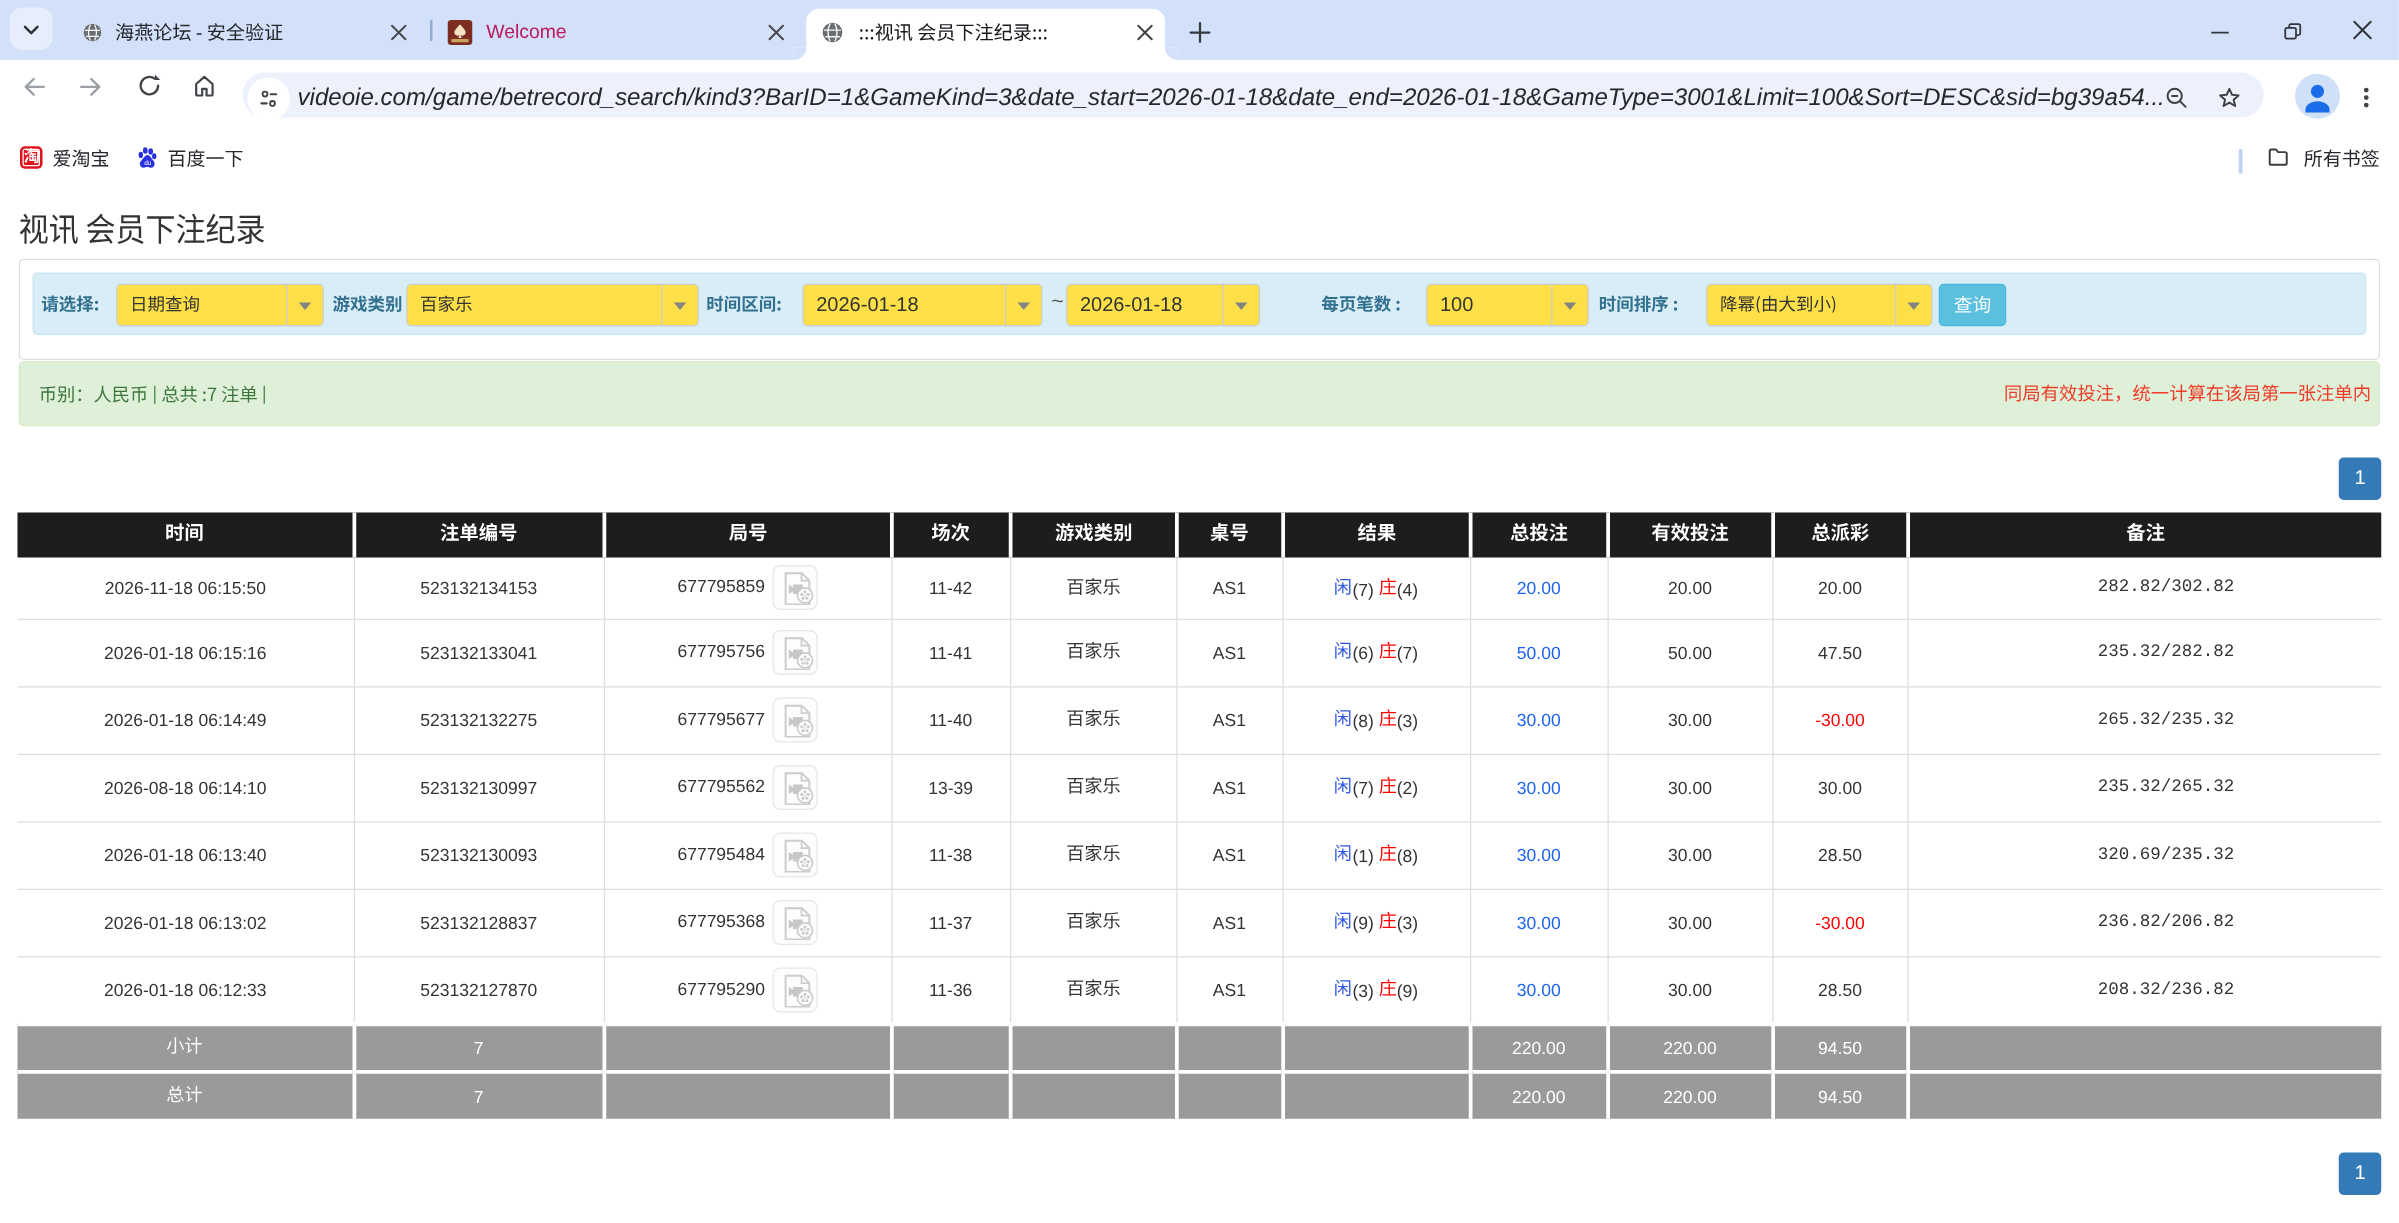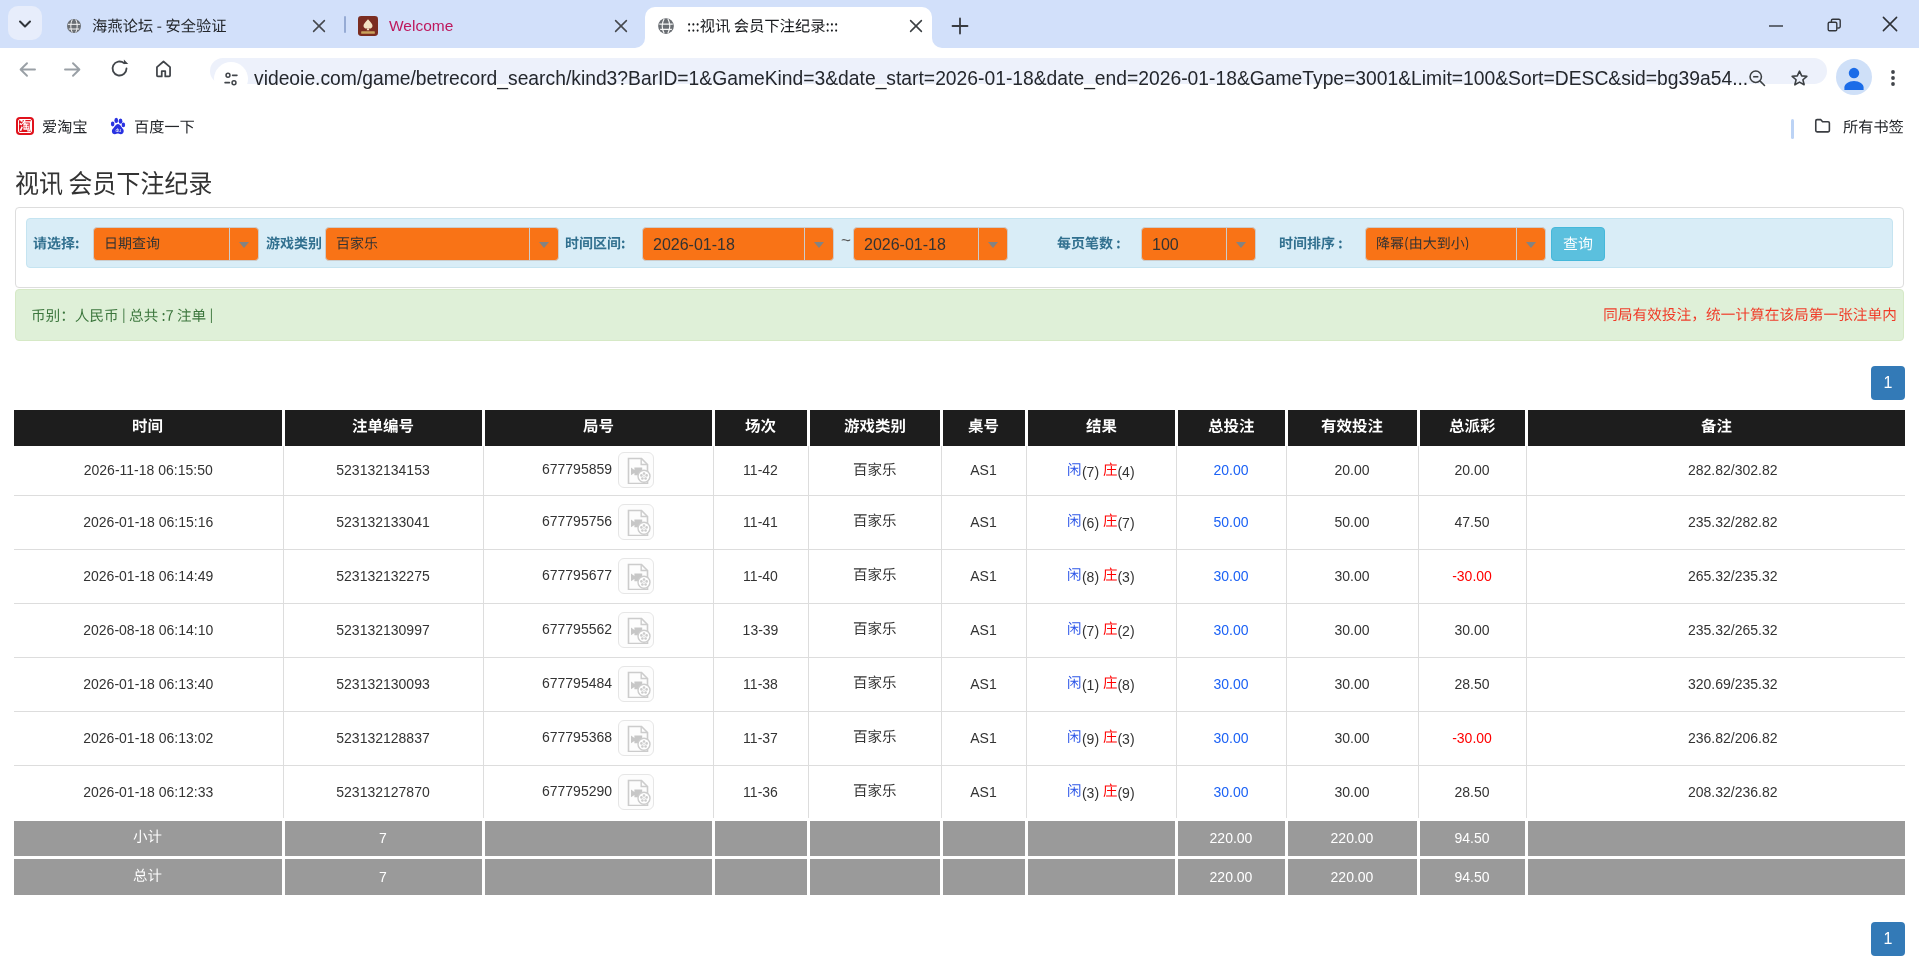--- a/index.html
+++ b/index.html
@@ -5,45 +5,45 @@
 svg { display:inline-block; }
 .abs { position:absolute; }
 
 #tabstrip { position:absolute; left:0; top:0; width:1919px; height:48px; background:#d2e0fa; }
 #chev { position:absolute; left:8px; top:6px; width:34px; height:34px; background:#e7edfb; border-radius:10px; }
 .tabtitle { position:absolute; top:18px; font-size:15.5px; color:#1f2125; white-space:nowrap; }
 #activetab { position:absolute; left:645px; top:7px; width:287px; height:41px; background:#fff; border-radius:10px 10px 0 0; }
 #tabsep { position:absolute; left:344px; top:16px; width:1.5px; height:17px; background:#96abd4; border-radius:1px; }
 
 #toolbar { position:absolute; left:0; top:48px; width:1919px; height:56px; background:#fff; }
-#omni { position:absolute; left:210px; top:10px; width:1617px; height:26px; background:#edf1fb; border-radius:21px; }
+#omni { position:absolute; left:194px; top:10px; width:1617px; height:36px; background:#edf1fb; border-radius:21px;font-style:italic; }
 #tunec { position:absolute; left:4px; top:4px; width:34px; height:34px; border-radius:17px; background:#fff; }
 #urltxt { position:absolute; left:44px; top:10px; font-size:19.3px; color:#24272c; letter-spacing:0px; white-space:nowrap; }
 #avatar { position:absolute; left:1836px; top:11px; width:36px; height:36px; border-radius:50%; background:#cfe0f8; overflow:hidden; }
 
 #bookbar { position:absolute; left:0; top:104px; width:1919px; height:42px; background:#fff; }
 .bktxt { font-size:14.5px; color:#24272b; }
 
 #page { position:absolute; left:0; top:146px; width:1919px; height:832px; background:#fff; }
 #panel { position:absolute; left:15px; top:61px; width:1889px; height:81px; border:1px solid #ddd; border-radius:4px; background:#fff; }
 #fbar { position:absolute; left:10px; top:10px; width:1867px; height:50px; background:#d9edf7; border:1px solid #c5e4f1; border-radius:4px; }
 .fitem { position:absolute; top:8px; height:34px; }
-.combo { position:absolute; top:8px; height:34px; background:#f97316; border:1px solid #ccc; border-radius:4px; }
+.combo { position:absolute; top:8px; height:34px; background:#fde047; border:1px solid #ccc; border-radius:4px; }
 .combo .txt { position:absolute; left:10px; top:8px; font-size:16px; color:#333; white-space:nowrap; }
 .combo .arr { position:absolute; right:0; top:0; width:29px; height:32px; border-left:1px solid #ccc; }
 .combo .arr:after { content:""; position:absolute; left:9px; top:14px; width:0; height:0; border:5px solid transparent; border-top:6px solid #838383; }
 #qbtn { position:absolute; left:1524px; top:8px; width:54px; height:34px; background:#5bc0de; border:1px solid #46b8da; border-radius:4px; text-align:center; }
 #alert { position:absolute; left:15px; top:143px; width:1889px; height:52px; background:#dff0d8; border:1px solid #d6e9c6; border-radius:4px; }
 .pgbtn { position:absolute; width:34px; height:34px; background:#337ab7; border-radius:4px; color:#fff; font-size:16px; text-align:center; line-height:34px; }
 
 table { position:absolute; left:14px; top:264px; width:1891px; border-collapse:collapse; table-layout:fixed; }
 th { background:#1d1d1d; height:36px; border-right:3px solid #fff; vertical-align:middle; text-align:center; }
 th:last-child { border-right:none; }
 td { height:54px; border:1px solid #dddddd; border-top:none; text-align:center; vertical-align:middle; font-size:14px; color:#333; }
-tr.data td:first-child { border-left:none; } tr.data td:last-child { border-right:none; padding-left:34px; }
+tr.data td:first-child { border-left:none; } tr.data td:last-child { border-right:none; padding-left:34px;font-family:Liberation Mono, monospace; }
 tr.r1 td { height:49px; }
 tr.sum td { background:#9a9a9a; height:38px; border-right:3px solid #fff; border-top:3px solid #fff; border-left:none; border-bottom:none; color:#fff; }
 tr.sum td:last-child { border-right:none; }
 .blue { color:#1c62f5; } .red { color:#f00;margin-left:16px; }
 .vbtn { display:inline-block; width:36px; height:36px; border:1px solid #e6e6e6; border-radius:6px; background:#fdfdfd; vertical-align:middle; margin-left:6px; position:relative; top:0px; }
 </style></head><body>
 <div id="tabstrip">
     <div id="chev"></div>
     <svg class="abs" style="left:18px;top:19px" width="14" height="10" viewBox="0 0 14 10">
       <path d="M2 2.5 7 7.5 12 2.5" stroke="#30343a" stroke-width="2" fill="none" stroke-linecap="round" stroke-linejoin="round"></path>
@@ -235,21 +235,21 @@
         <div class="fitem" style="left:814px;top:12px;font-size:17px;color:#555">~</div>
         <div class="combo" style="left:826px;width:155px">
           <div class="txt"><span style="font-size:16px;color:#333">2026-01-18</span></div>
           <div class="arr"></div>
         </div>
         <div class="fitem" style="left:1030px;top:17px"><svg width="63.7" height="14" viewBox="0 -880 4552 1000" fill="#31708f">
             <g transform="scale(1,-1)">
               <use href="#g12"></use>
             </g>
           </svg></div>
-        <div class="combo" style="left:1114px;width:115px">
+        <div class="combo" style="left:1114px;width:130px">
           <div class="txt"><span style="font-size:16px;color:#333">100</span></div>
           <div class="arr"></div>
         </div>
         <div class="fitem" style="left:1252px;top:17px"><svg width="63.7" height="14" viewBox="0 -880 4552 1000" fill="#31708f">
             <g transform="scale(1,-1)">
               <use href="#g13"></use>
             </g>
           </svg></div>
         <div class="combo" style="left:1338px;width:181px">
           <div class="txt"><svg width="93.5" height="14" viewBox="0 -880 6676 1000" fill="#333">

